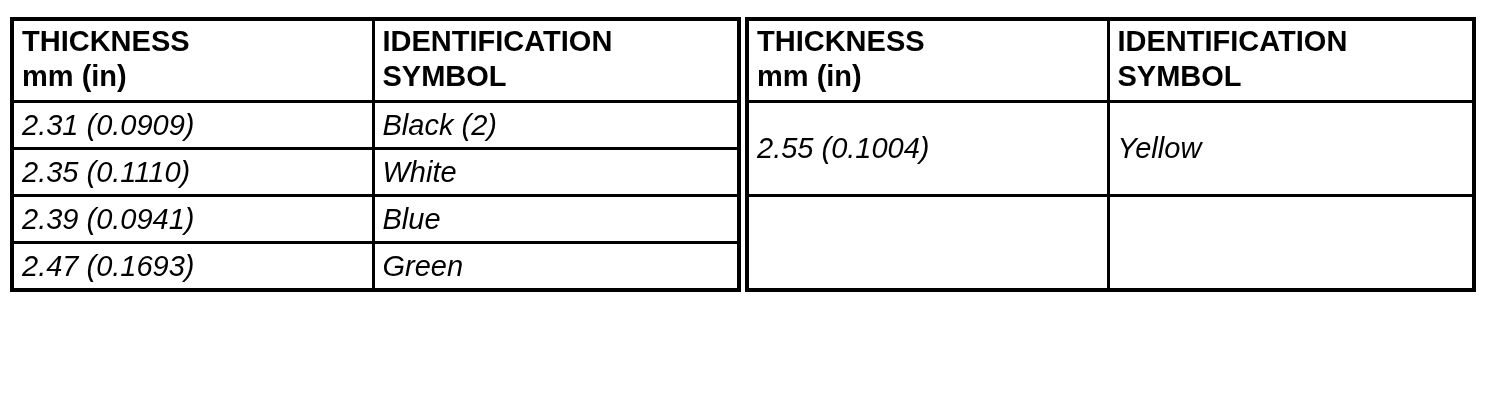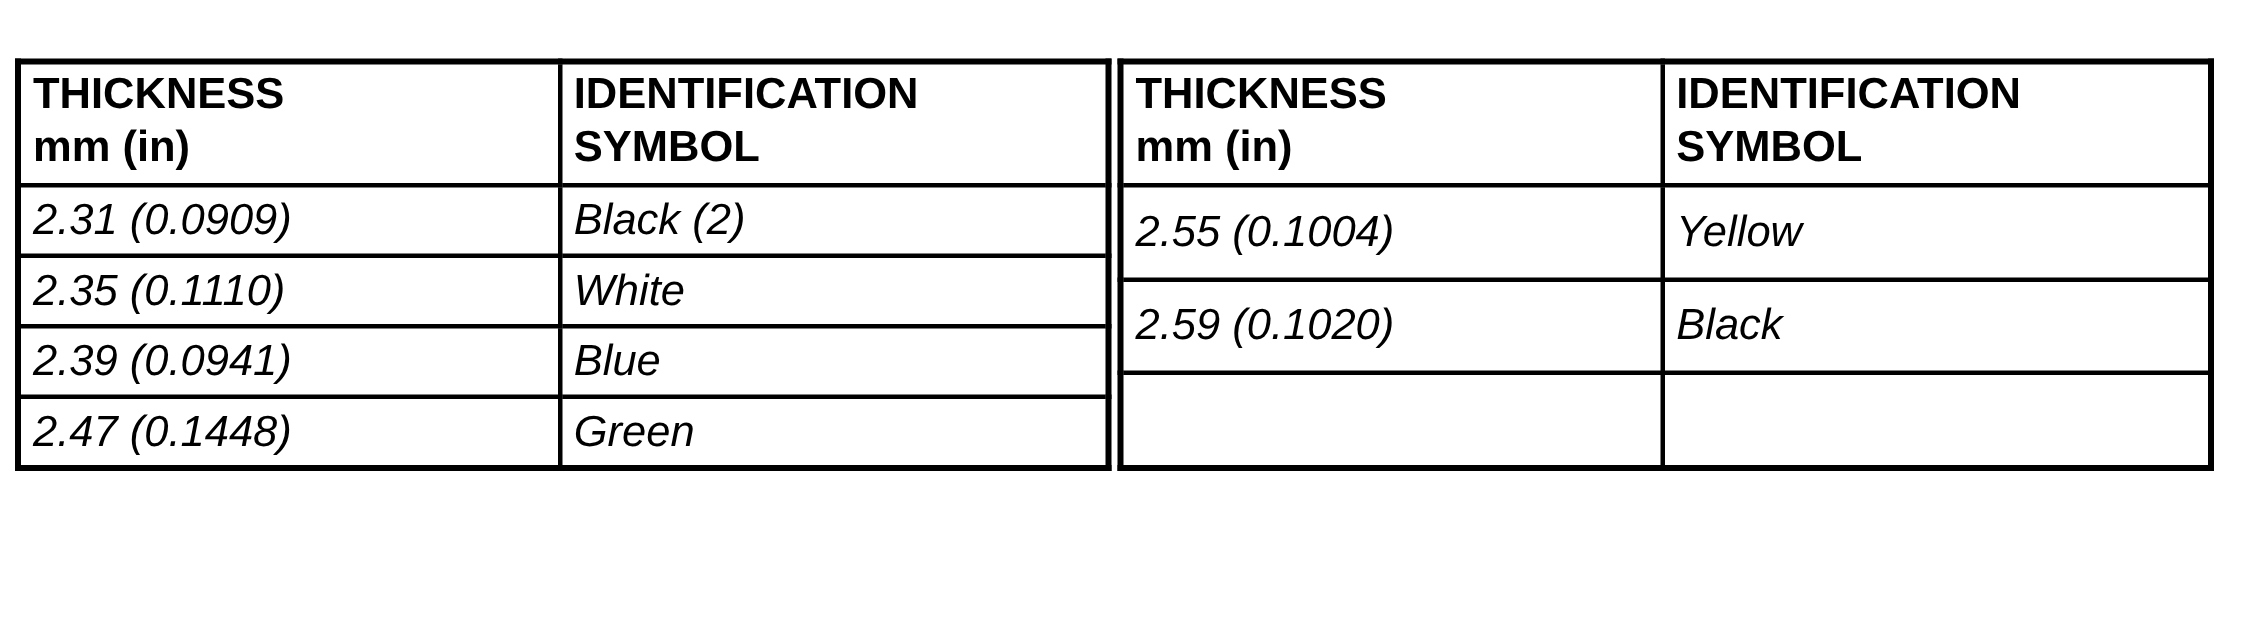--- a/index.html
+++ b/index.html
@@ -8,21 +8,21 @@
     height: 412px;
     background: #ffffff;
     color: #000000;
     font-family: "Liberation Sans", sans-serif;
     position: relative;
     overflow: hidden;
   }
   .tables-wrap {
     position: absolute;
     left: 10px;
-    top: 39px;
+    top: 17px;
     display: flex;
     gap: 4px;
   }
   table.spec-table {
     border-collapse: collapse;
     table-layout: fixed;
     background: #ffffff;
     border: 4px solid #000000;
   }
   table.t-left  { width: 727px; }
@@ -82,21 +82,21 @@
       </tr>
       <tr>
         <td>2.35 (0.1110)</td>
         <td>White</td>
       </tr>
       <tr>
         <td>2.39 (0.0941)</td>
         <td>Blue</td>
       </tr>
       <tr>
-        <td>2.47 (0.1448)</td>
+        <td>2.47 (0.1693)</td>
         <td>Green</td>
       </tr>
     </tbody>
   </table>
 
   <table class="spec-table t-right">
     <colgroup>
         <col class="c-thickness">
         <col class="c-symbol">
       </colgroup>
@@ -111,23 +111,19 @@
           <span class="header-line">SYMBOL</span>
         </th>
       </tr>
     </thead>
     <tbody>
       <tr>
         <td>2.55 (0.1004)</td>
         <td>Yellow</td>
       </tr>
       <tr>
-        <td>2.59 (0.1020)</td>
-        <td>Black</td>
-      </tr>
-      <tr>
         <td></td>
         <td></td>
       </tr>
     </tbody>
   </table>
 
 </div>
 
 </body></html>

